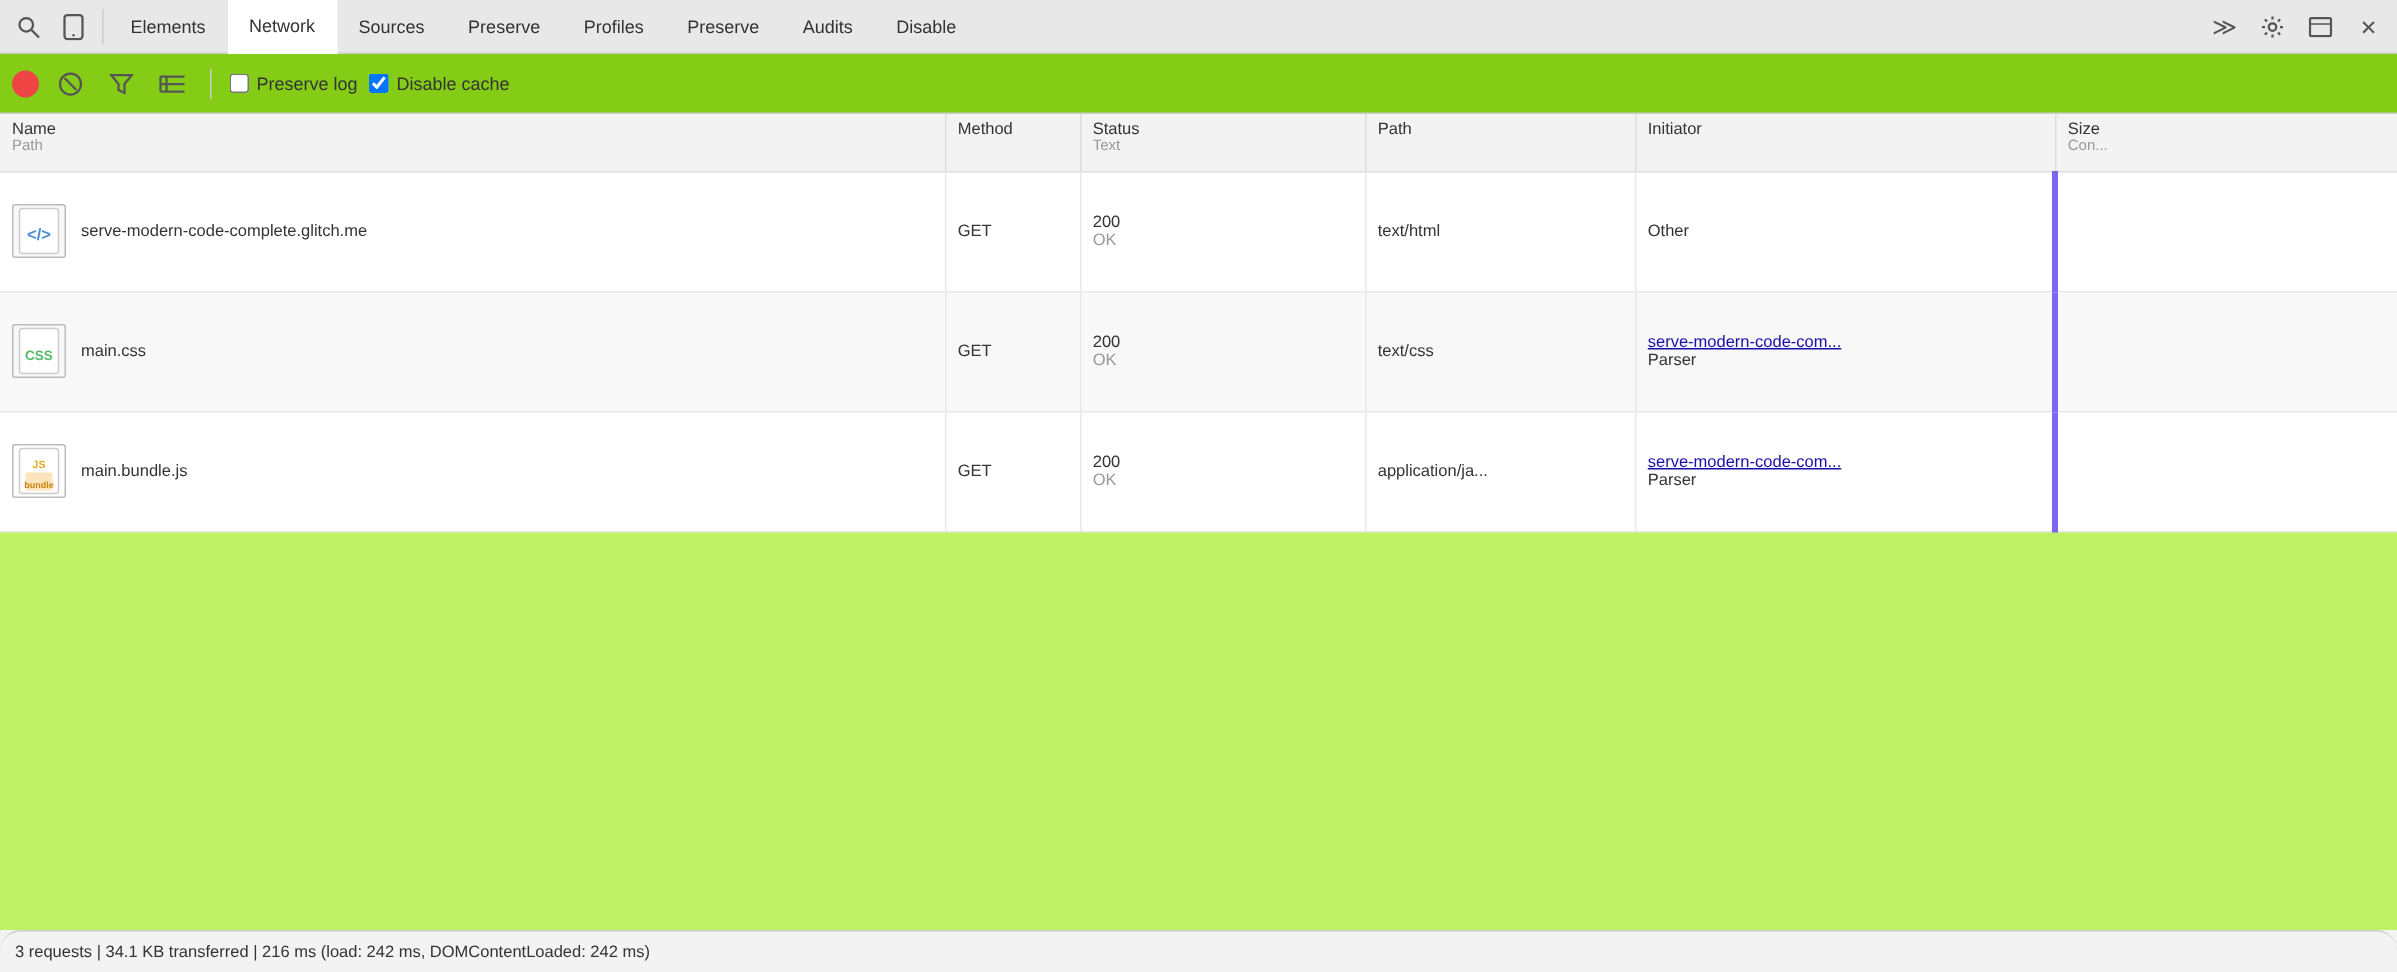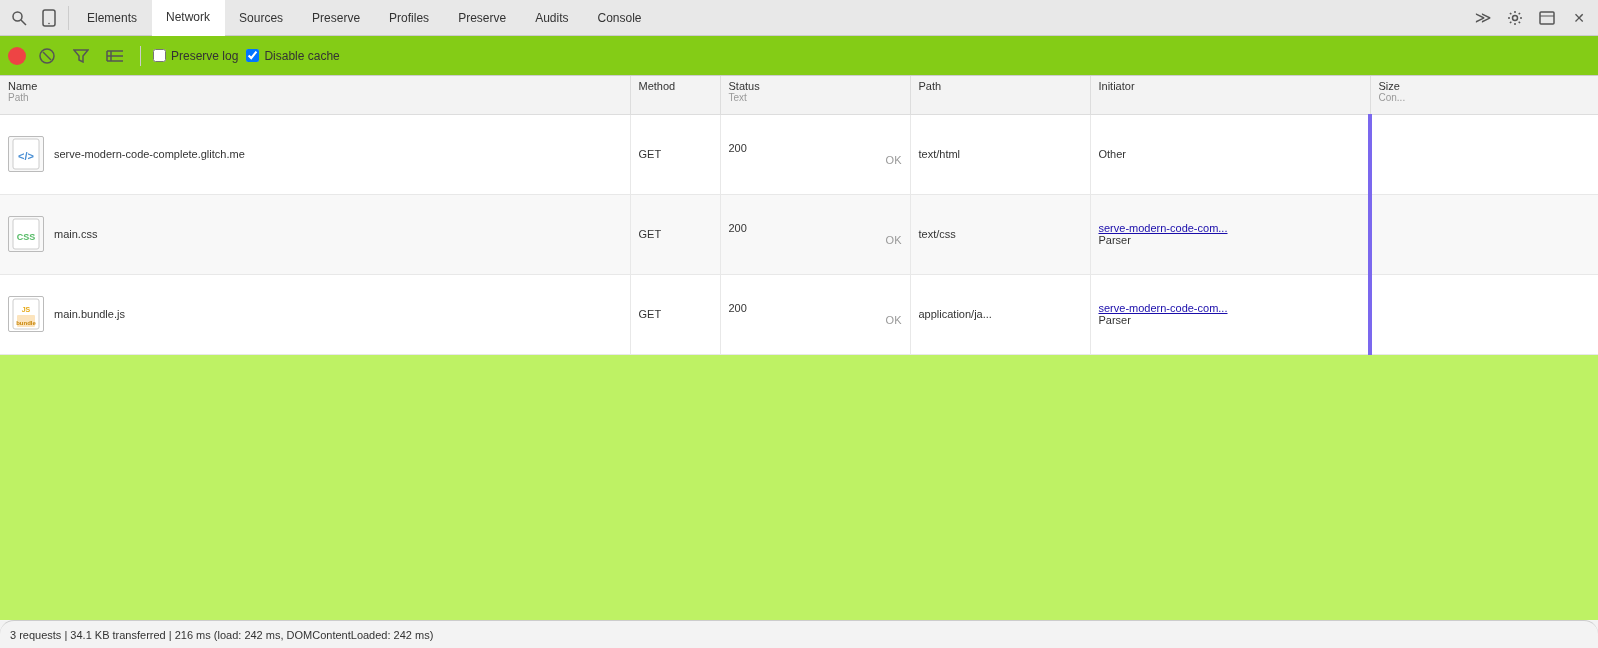--- a/index.html
+++ b/index.html
@@ -193,21 +193,21 @@
       background: #fff;
       border-color: #bbb;
     }
 
     .file-icon svg {
       width: 28px;
       height: 32px;
     }
 
     .status-cell .status-code { display: block; }
-    .status-cell .status-text { color: #999; display: block; text-align: right; }
+    .status-cell .status-text { color: #999; display: block; }
 
     .initiator-link {
       color: #1a0dab;
       text-decoration: underline;
       cursor: pointer;
       text-align: right;
     }
     .initiator-sub {
       color: #333;
       display: block;
@@ -264,21 +264,21 @@
   <div class="nav-tab">
     <span>Profiles</span>
   </div>
   <div class="nav-tab">
     <span>Preserve</span>
   </div>
   <div class="nav-tab">
     <span>Audits</span>
   </div>
   <div class="nav-tab">
-    <span>Console</span>
+    <span>Disable</span>
   </div>
 
   <div class="nav-right">
     <button class="nav-icon-btn">
       <span style="font-size:16px;color:#555;">≫</span>
     </button>
     <button class="nav-icon-btn">
       <svg width="16" height="16" viewBox="0 0 16 16" fill="none">
         <circle cx="8" cy="8" r="2.5" stroke="#555" stroke-width="1.5"></circle>
         <path d="M8 1v2M8 13v2M1 8h2M13 8h2M2.93 2.93l1.41 1.41M11.66 11.66l1.41 1.41M2.93 13.07l1.41-1.41M11.66 4.34l1.41-1.41" stroke="#555" stroke-width="1.5"></path>

